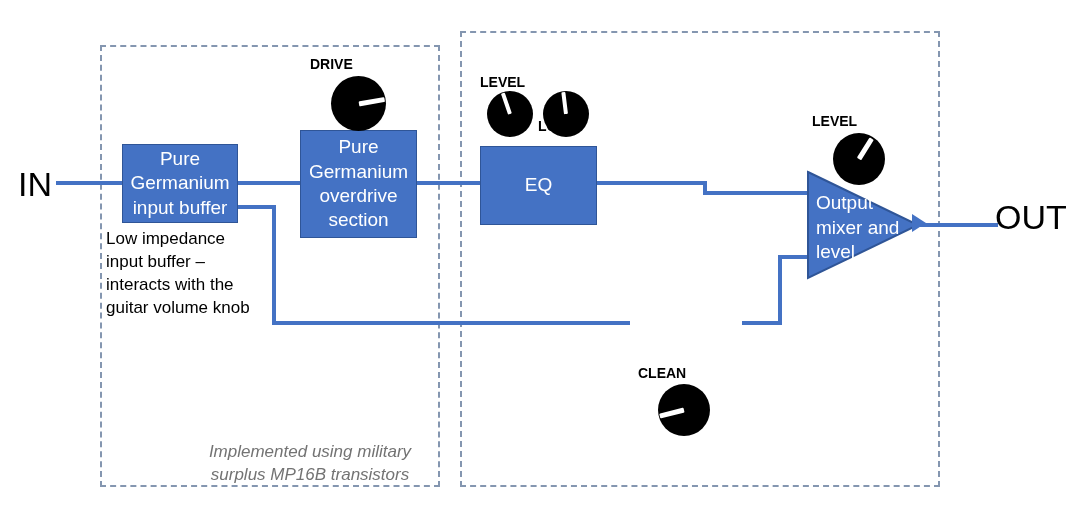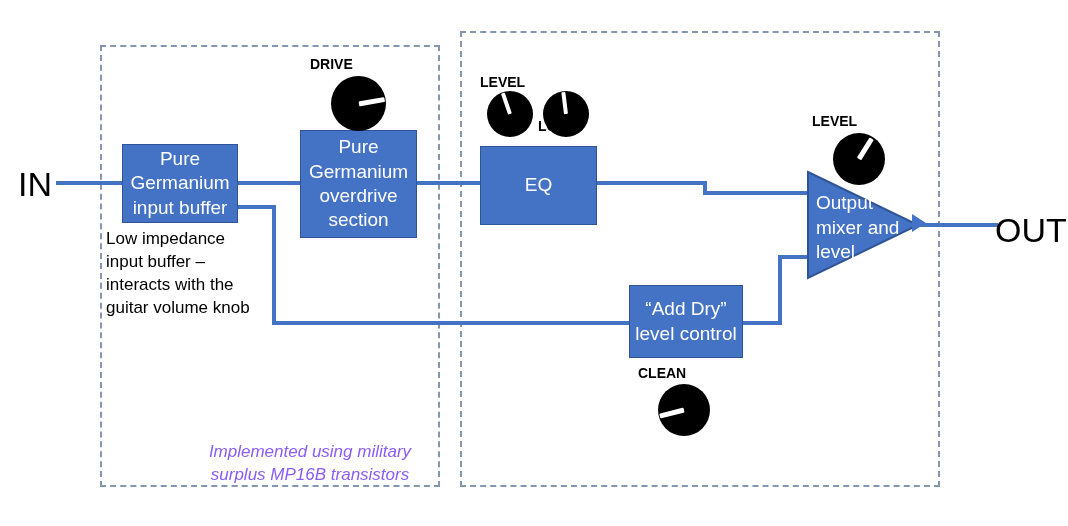--- a/index.html
+++ b/index.html
@@ -21,21 +21,21 @@
   .section-box {
     position: absolute;
     border: 2px dashed #8496b0;
     box-sizing: border-box;
     background: transparent;
   }
   .section-caption {
     position: absolute;
     font-style: italic;
     font-size: 17px;
-    color: #8b5cf6;
+    color: #737373;
     text-align: center;
     line-height: 1.38;
     white-space: pre-line;
   }
   .spell {
     text-decoration: underline wavy #e03a3a;
     text-decoration-skip-ink: none;
   }
   
   .wire {
@@ -161,22 +161,20 @@
 guitar volume knob</div>
 
   <div class="block" style="left:300px; top:130px; width:117px; height:108px;">Pure
 Germanium
 overdrive
 section</div>
 
   <div class="block" style="left:480px; top:146px; width:117px; height:79px;">EQ</div>
 
 
-  <div class="block" style="left:629px; top:285px; width:114px; height:73px;">“Add Dry”
-level control</div>
 
   <div class="tri-wrap" style="left:807px; top:171px; width:112px; height:108px;">
     <svg width="112" height="108" viewBox="0 0 112 108" aria-hidden="true">
       <polygon points="1,1 111,54 1,107" fill="#4472c4" stroke="#2f5597" stroke-width="2"></polygon>
     </svg>
     <div class="tri-label" style="left:9px; top:20px;">Output
 mixer and
 level</div>
   </div>
 
@@ -206,15 +204,15 @@
     <div class="knob-pointer" style="left:50%; top:50%; width:24px; height:5px; transform: translate(0,-50%) rotate(-58deg);"></div>
   </div>
 
   <div class="knob-label" style="left:638px; top:365px; width:96px;">CLEAN</div>
   <div class="knob" style="left:658px; top:384px; width:52px; height:52px;">
     <div class="knob-pointer" style="left:50%; top:50%; width:25px; height:5px; transform: translate(0,-50%) rotate(166deg);"></div>
   </div>
 
   <div class="io-label" style="left:18px; top:165px;">IN</div>
 
-  <div class="io-label" style="left:995px; top:211px;text-align:center;">OUT</div>
+  <div class="io-label" style="left:995px; top:198px;text-align:center;">OUT</div>
 
 </div>
 
 </body></html>

